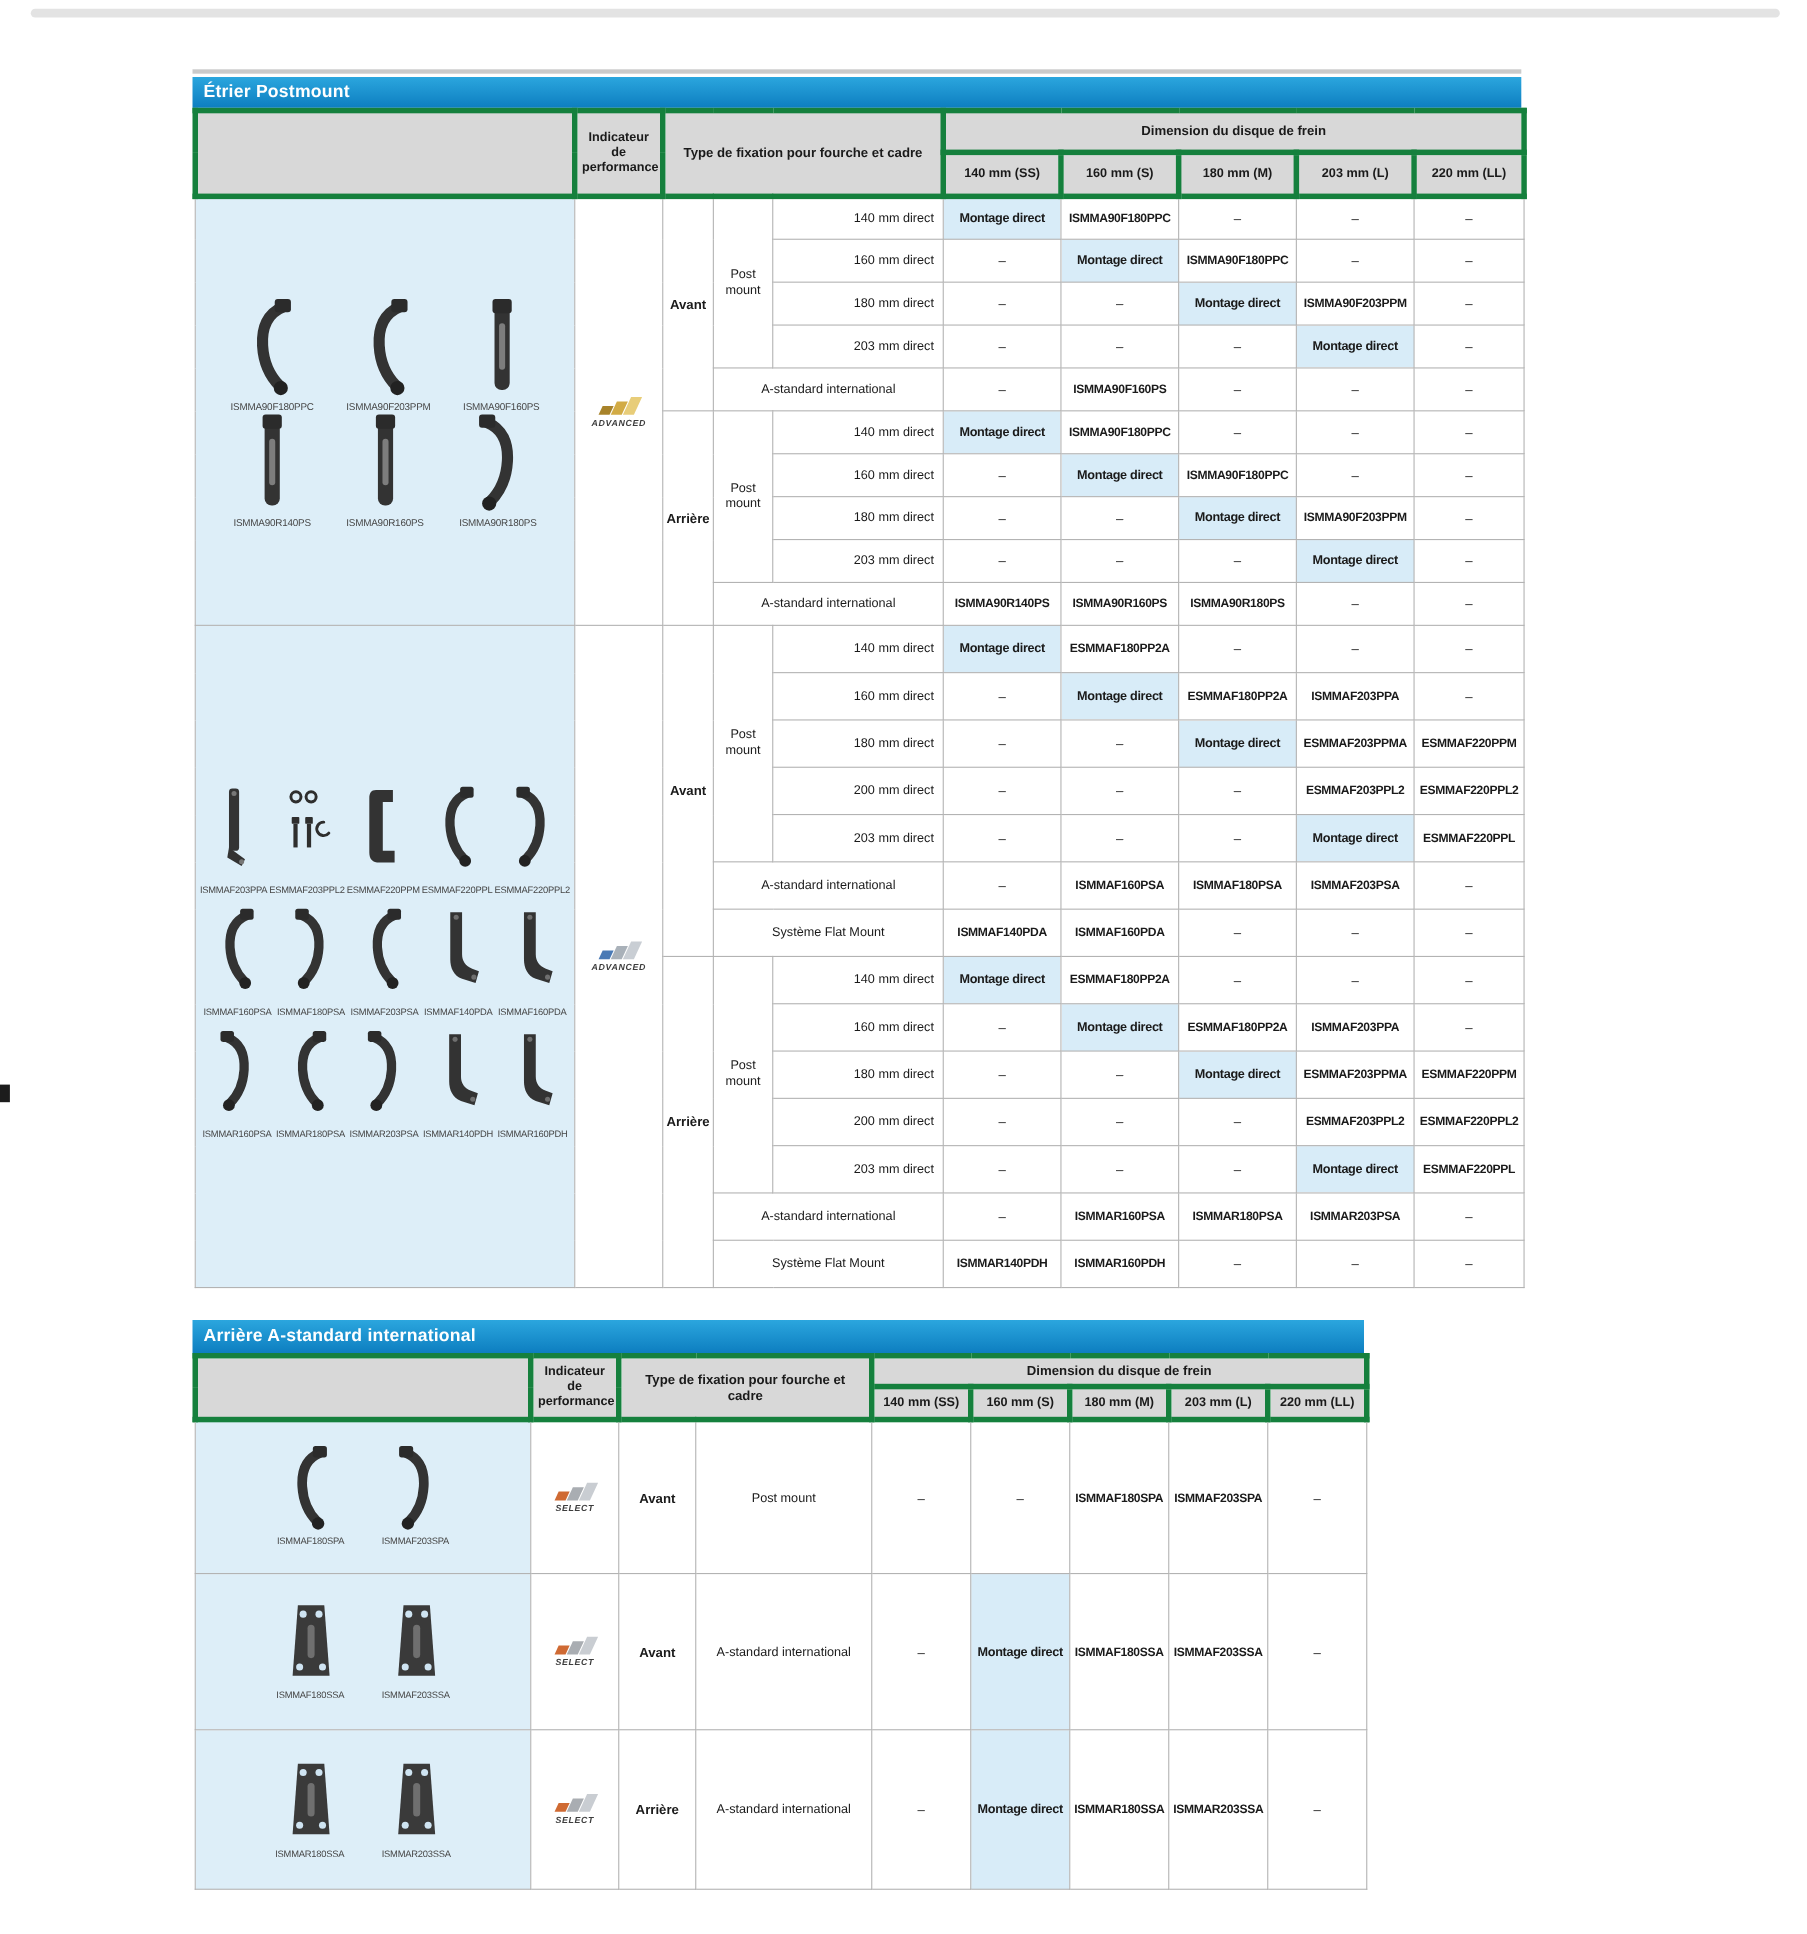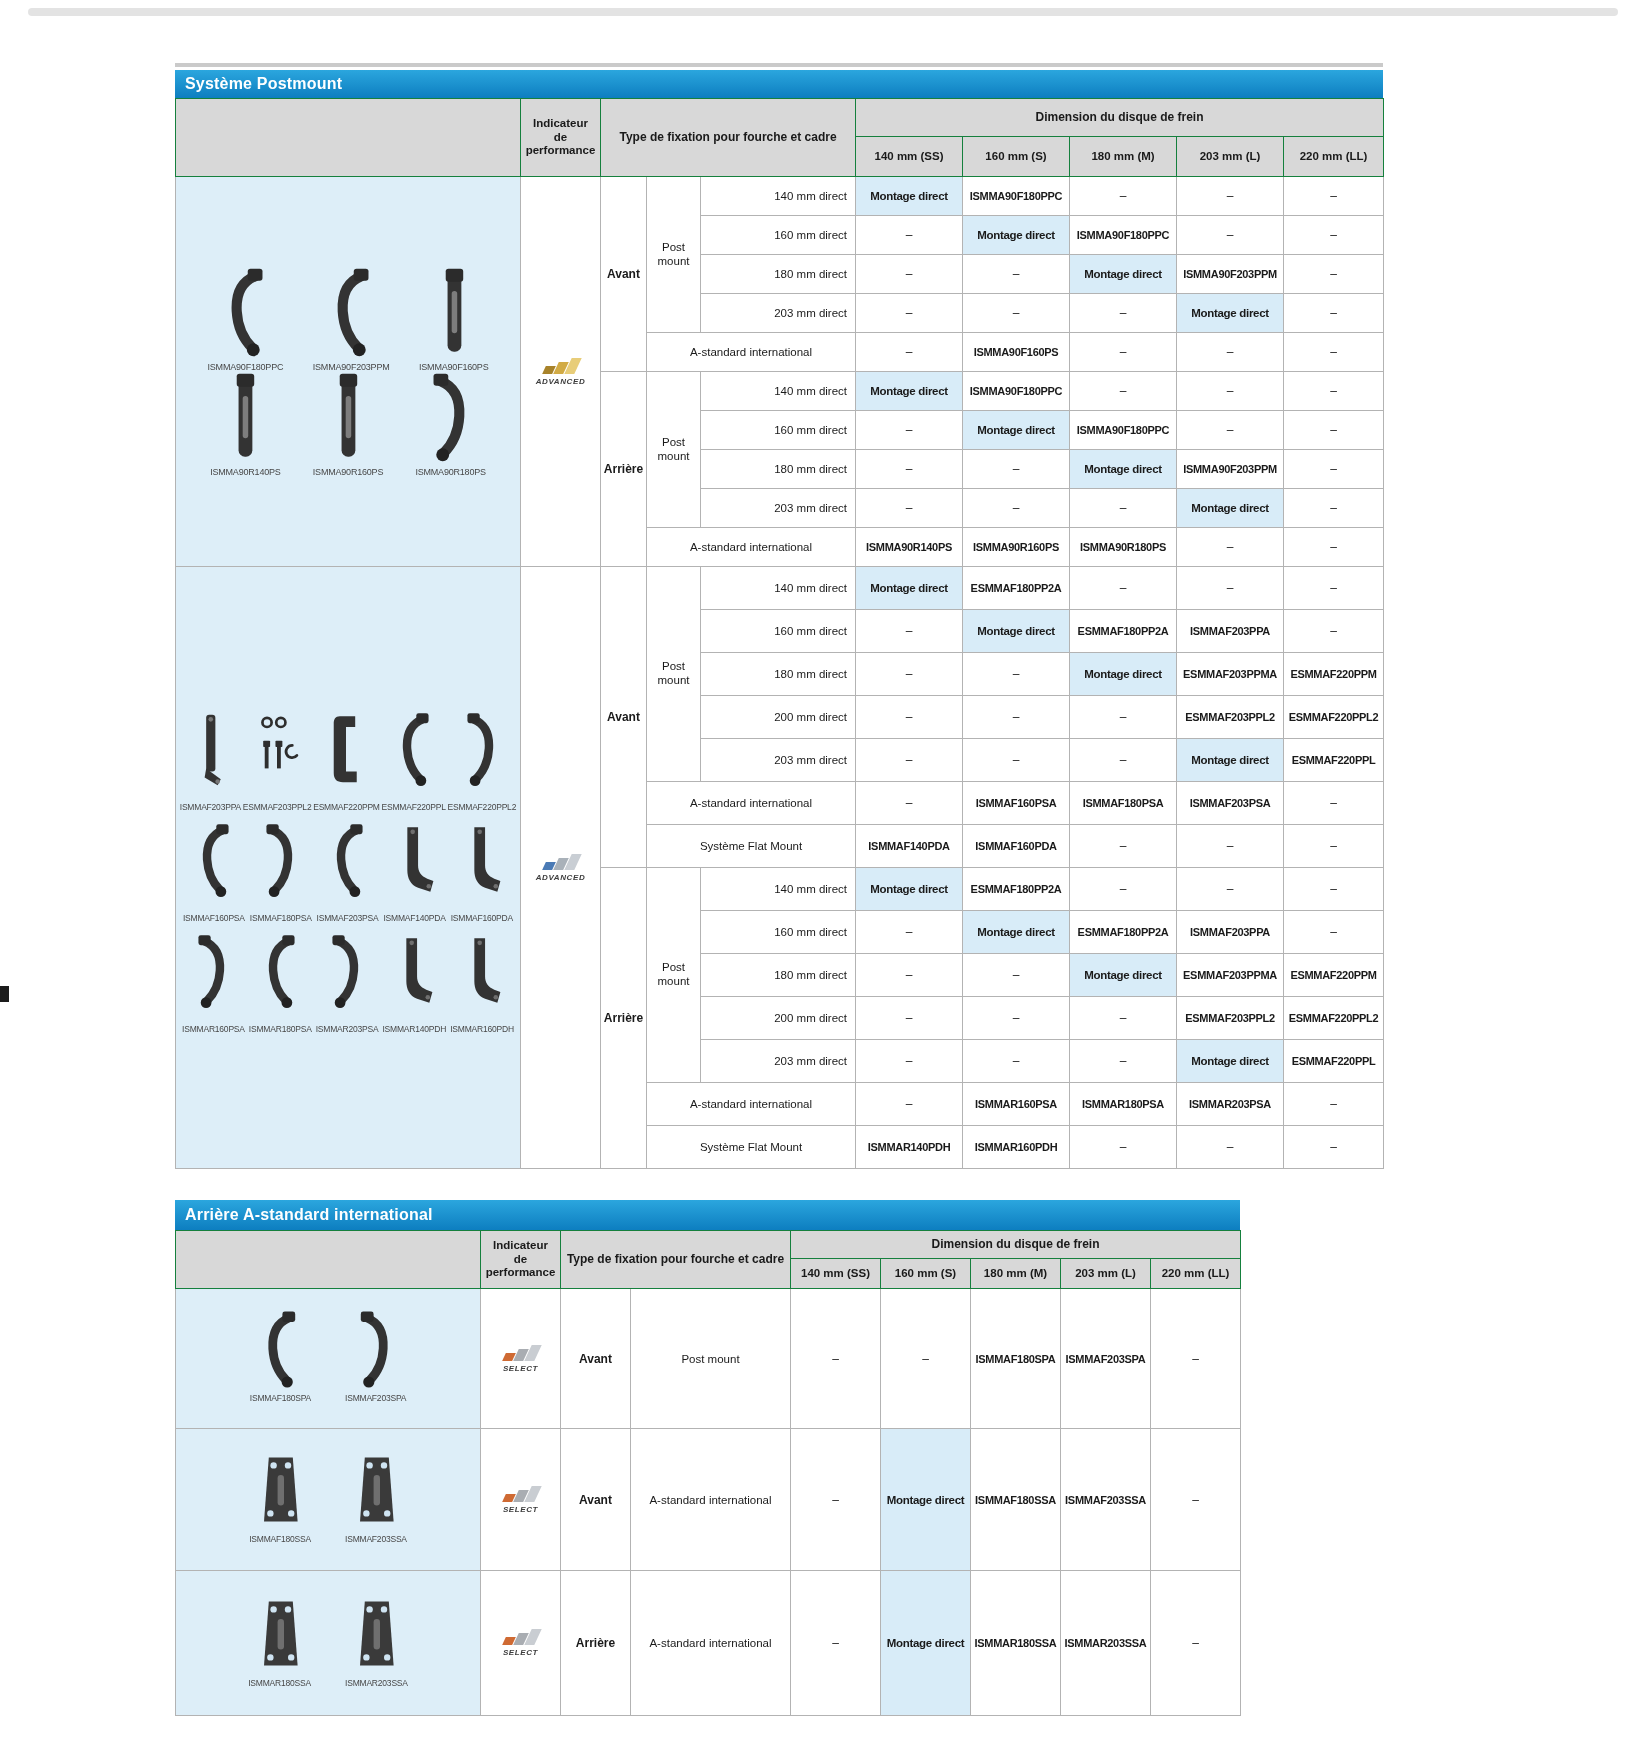--- a/index.html
+++ b/index.html
@@ -18,21 +18,21 @@
   #t2 { top:1200px; width:1065px; }
 
   .title { background:linear-gradient(180deg,#2ba6de 0%, #0d7ec0 100%); color:#fff;
     font-weight:bold; letter-spacing:.2px; padding-left:10px; }
   #t1 .title { height:28px; line-height:28px; font-size:16px; }
   #t2 .title { height:30px; line-height:30px; font-size:16px; }
 
   table { border-collapse:collapse; width:100%; table-layout:fixed; border:1px solid #9c9c9c; }
   th, td { border:1px solid #b3b3b3; text-align:center; vertical-align:middle; overflow:hidden; }
 
-  thead th { background:#d8d8d8; border:1px solid #15803d; font-weight:bold; font-size:12px;
+  thead th { background:#d8d8d8; border:5px solid #15803d; font-weight:bold; font-size:12px;
     line-height:1.18; color:#1a1a1a; padding:0 4px; }
   #t1 thead tr.hr1 { height:38px; } #t1 thead tr.hr2 { height:40px; }
   #t2 thead tr.hr1 { height:28px; } #t2 thead tr.hr2 { height:30px; }
   th.perfh { font-size:11.5px; }
   th.sizeh { font-size:11.5px; }
 
   tbody tr.u  { height:39px; }
   tbody tr.a  { height:43px; }
   tbody tr.t2r1 { height:140px; }
   tbody tr.t2r2 { height:142px; }
@@ -66,21 +66,21 @@
 </style>
 </head>
 <body>
 
 <div class="page">
   <div class="artifact-top"></div>
   <div class="artifact-line"></div>
   <div class="artifact-speck"></div>
 
   <section class="tbl" id="t1">
-    <div class="title">Système Postmount</div>
+    <div class="title">Étrier Postmount</div>
     <table>
       <colgroup>
         <col style="width:345px">
           <col style="width:80px">
           <col style="width:46px">
           <col style="width:54px">
           <col style="width:155px">
         <col style="width:107px">
           <col style="width:107px">
           <col style="width:107px">

